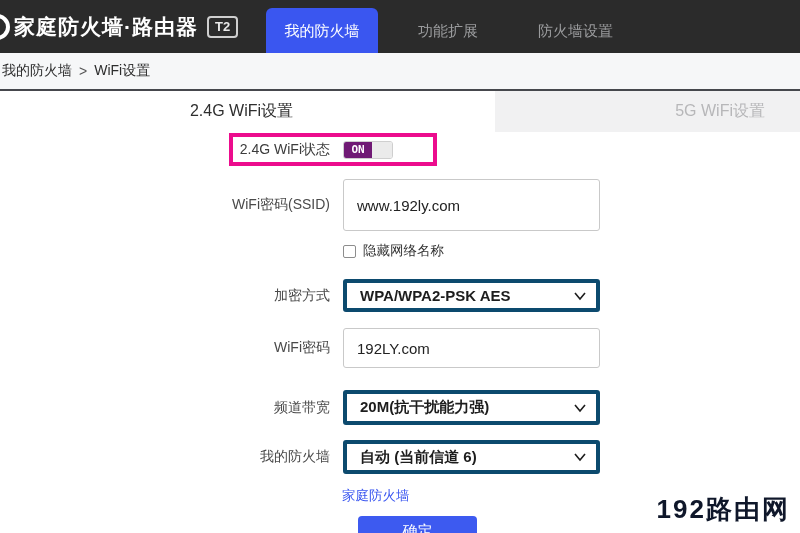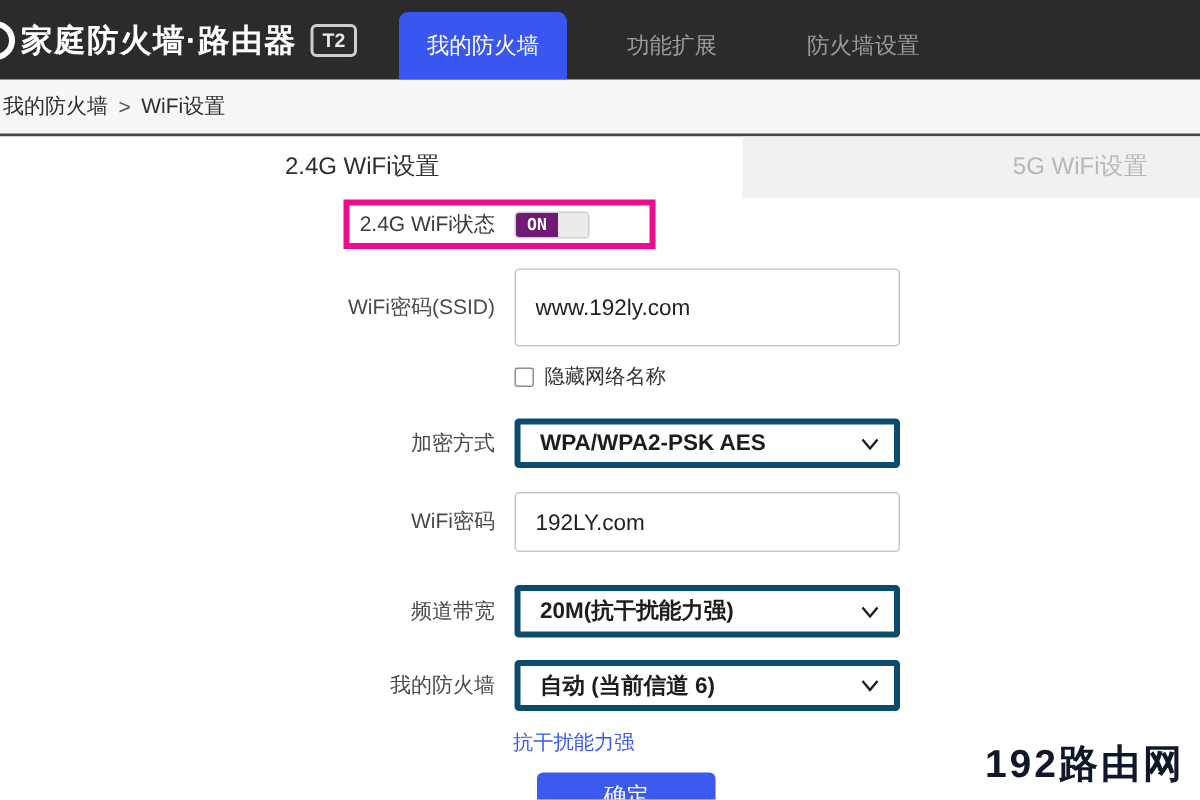--- a/index.html
+++ b/index.html
@@ -136,21 +136,21 @@
       <div class="flabel">我的防火墙</div>
       <div class="selbox" style="height:34px">
         <span>自动 (当前信道 6)</span>
         <svg class="chev" width="12" height="10" viewBox="0 0 12 10">
             <polyline points="1,2 6,8 11,2" fill="none" stroke="#1d1d1d" stroke-width="1.6"></polyline>
           </svg>
       </div>
     </div>
 
     <div class="linkrow mt12">
-      <a class="optlink">抗干扰能力强</a>
+      <a class="optlink">家庭防火墙</a>
     </div>
 
     <div class="btnrow mt11">
       <button class="okbtn">确定</button>
     </div>
 
     <div class="watermark">192路由网</div>
   </div>
 
 </div>

